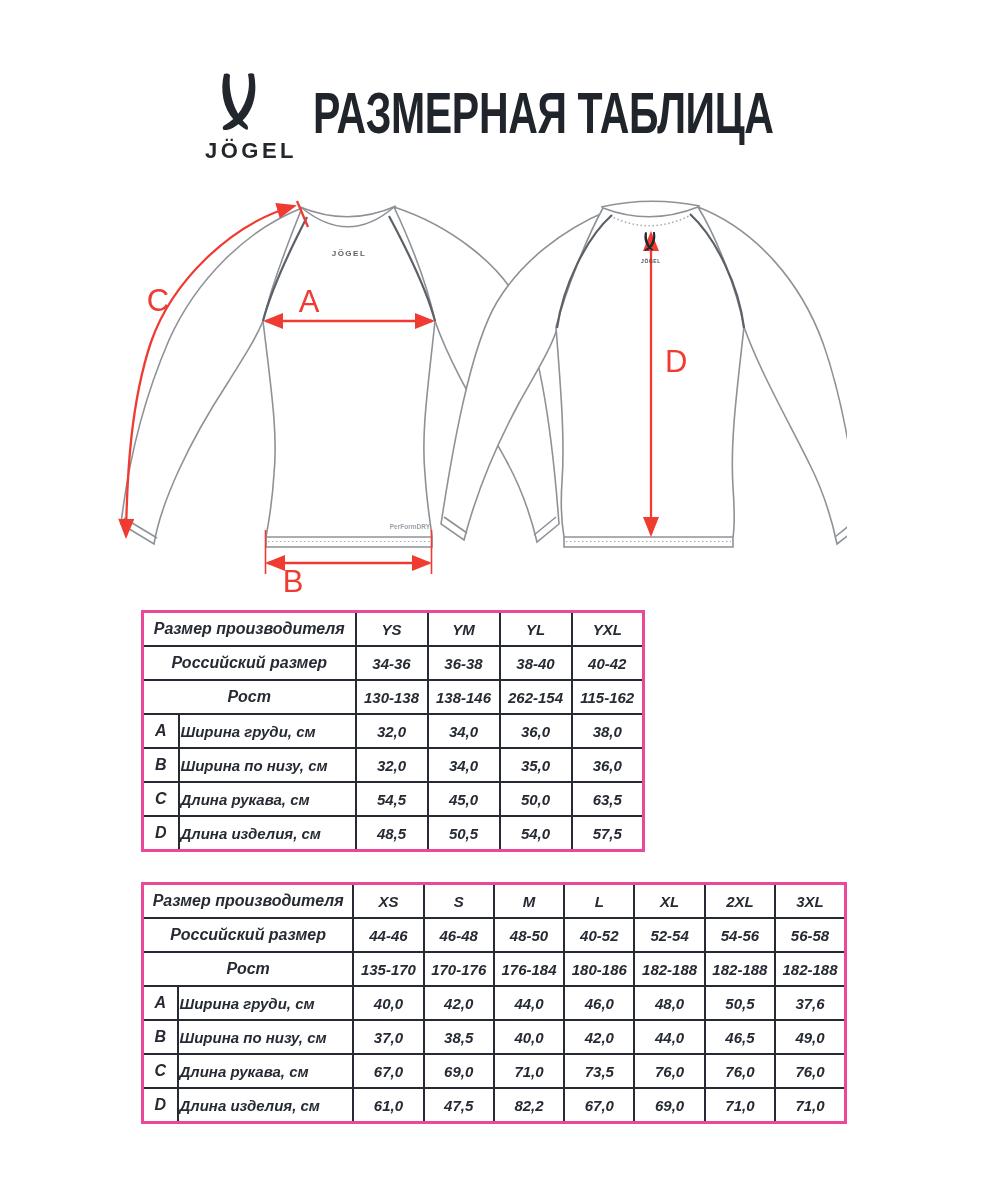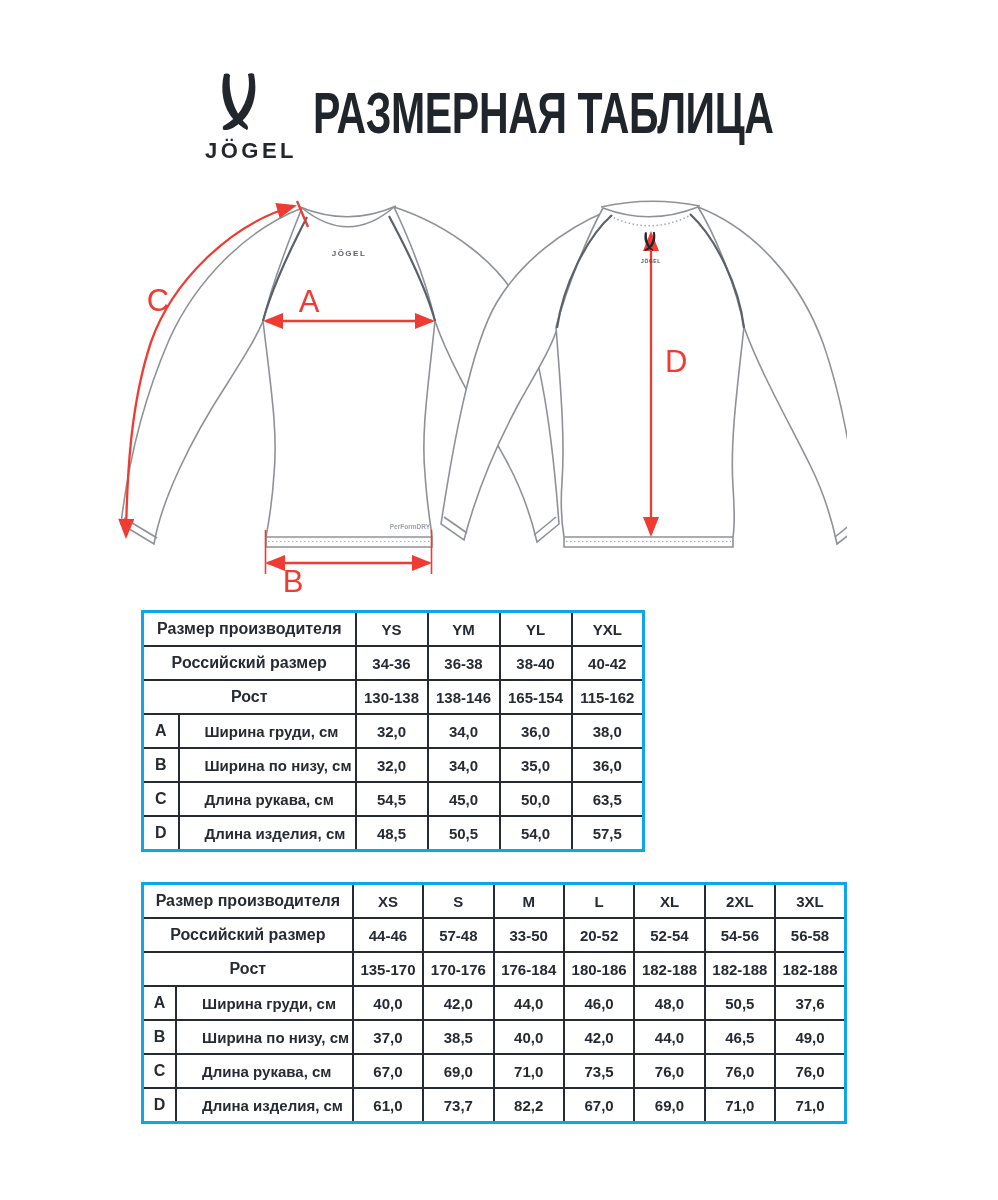--- a/index.html
+++ b/index.html
@@ -22,23 +22,23 @@
   }
   
   .diagram { position:absolute; left:0; top:190px; width:998px; height:418px; }
   
   table.sizes { position:absolute; border-collapse:collapse; table-layout:fixed; background:#fff; }
   table.sizes td {
     border:2px solid #262b33; height:32px; padding:0;
     font-family:"Liberation Sans", sans-serif; font-size:15px; font-weight:700;
     color:#262b33; text-align:center; vertical-align:middle; overflow:hidden; white-space:nowrap;
   }
-  table.sizes { border:3px solid #0ea5e9; }
+  table.sizes { border:3px solid #ec4899;font-style:italic; }
   table.sizes td.hdr-label { font-size:16px; }
-  table.sizes td.param-name { text-align:left; padding-left:25px; font-size:15px; }
+  table.sizes td.param-name { text-align:left; padding-left:1px; font-size:15px; }
   table.sizes td.letter { font-size:16px; }
   #table-youth { left:141px; top:610px; }
   #table-adult { left:141px; top:882px; }
 </style>
 </head>
 <body>
 
 <div class="page">
 
   <div class="brand">
@@ -139,21 +139,21 @@
           <td class="hdr-label" colspan="2">Российский размер</td>
           <td>34-36</td>
           <td>36-38</td>
           <td>38-40</td>
           <td>40-42</td>
         </tr>
         <tr>
           <td class="hdr-label" colspan="2">Рост</td>
           <td>130-138</td>
           <td>138-146</td>
-          <td>165-154</td>
+          <td>262-154</td>
           <td>115-162</td>
         </tr>
         <tr>
           <td class="letter">A</td>
           <td class="param-name">Ширина груди, см</td>
           <td>32,0</td>
           <td>34,0</td>
           <td>36,0</td>
           <td>38,0</td>
         </tr>
@@ -203,23 +203,23 @@
           <td>S</td>
           <td>M</td>
           <td>L</td>
           <td>XL</td>
           <td>2XL</td>
           <td>3XL</td>
         </tr>
         <tr>
           <td class="hdr-label" colspan="2">Российский размер</td>
           <td>44-46</td>
-          <td>57-48</td>
-          <td>33-50</td>
-          <td>20-52</td>
+          <td>46-48</td>
+          <td>48-50</td>
+          <td>40-52</td>
           <td>52-54</td>
           <td>54-56</td>
           <td>56-58</td>
         </tr>
         <tr>
           <td class="hdr-label" colspan="2">Рост</td>
           <td>135-170</td>
           <td>170-176</td>
           <td>176-184</td>
           <td>180-186</td>
@@ -257,21 +257,21 @@
           <td>71,0</td>
           <td>73,5</td>
           <td>76,0</td>
           <td>76,0</td>
           <td>76,0</td>
         </tr>
         <tr>
           <td class="letter">D</td>
           <td class="param-name">Длина изделия, см</td>
           <td>61,0</td>
-          <td>73,7</td>
+          <td>47,5</td>
           <td>82,2</td>
           <td>67,0</td>
           <td>69,0</td>
           <td>71,0</td>
           <td>71,0</td>
         </tr>
       </tbody>
     </table>
 
 </div>

